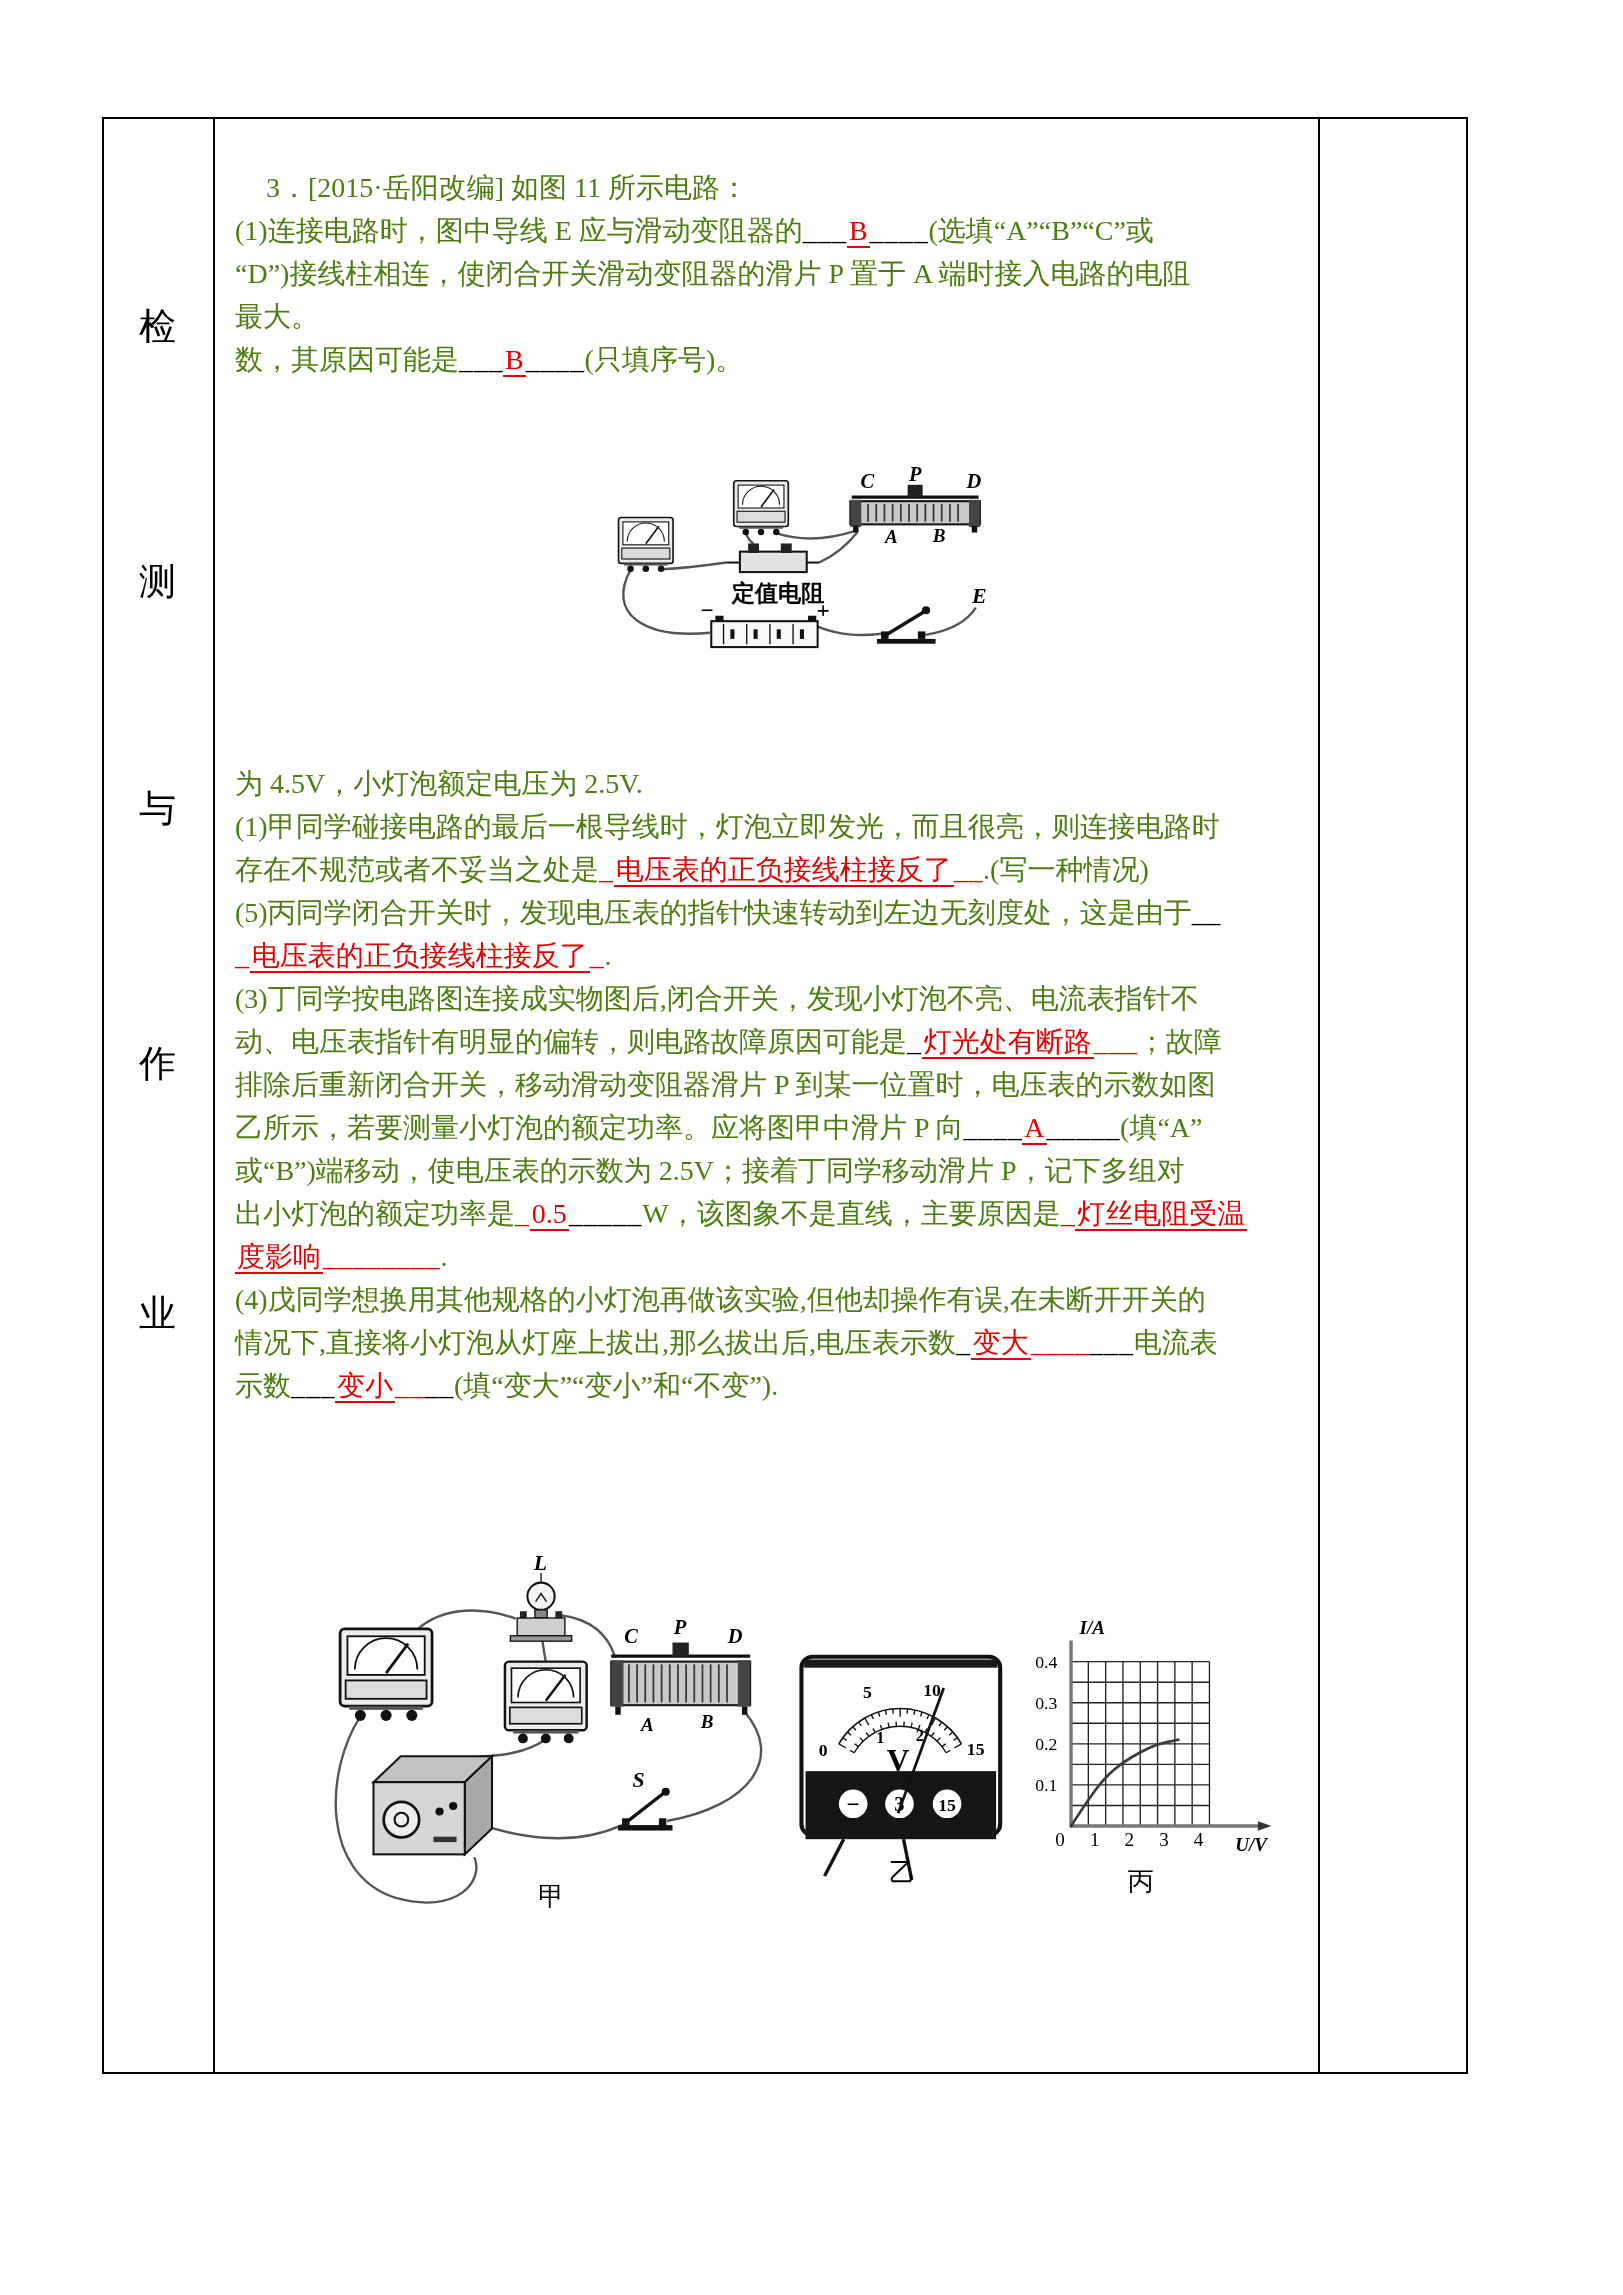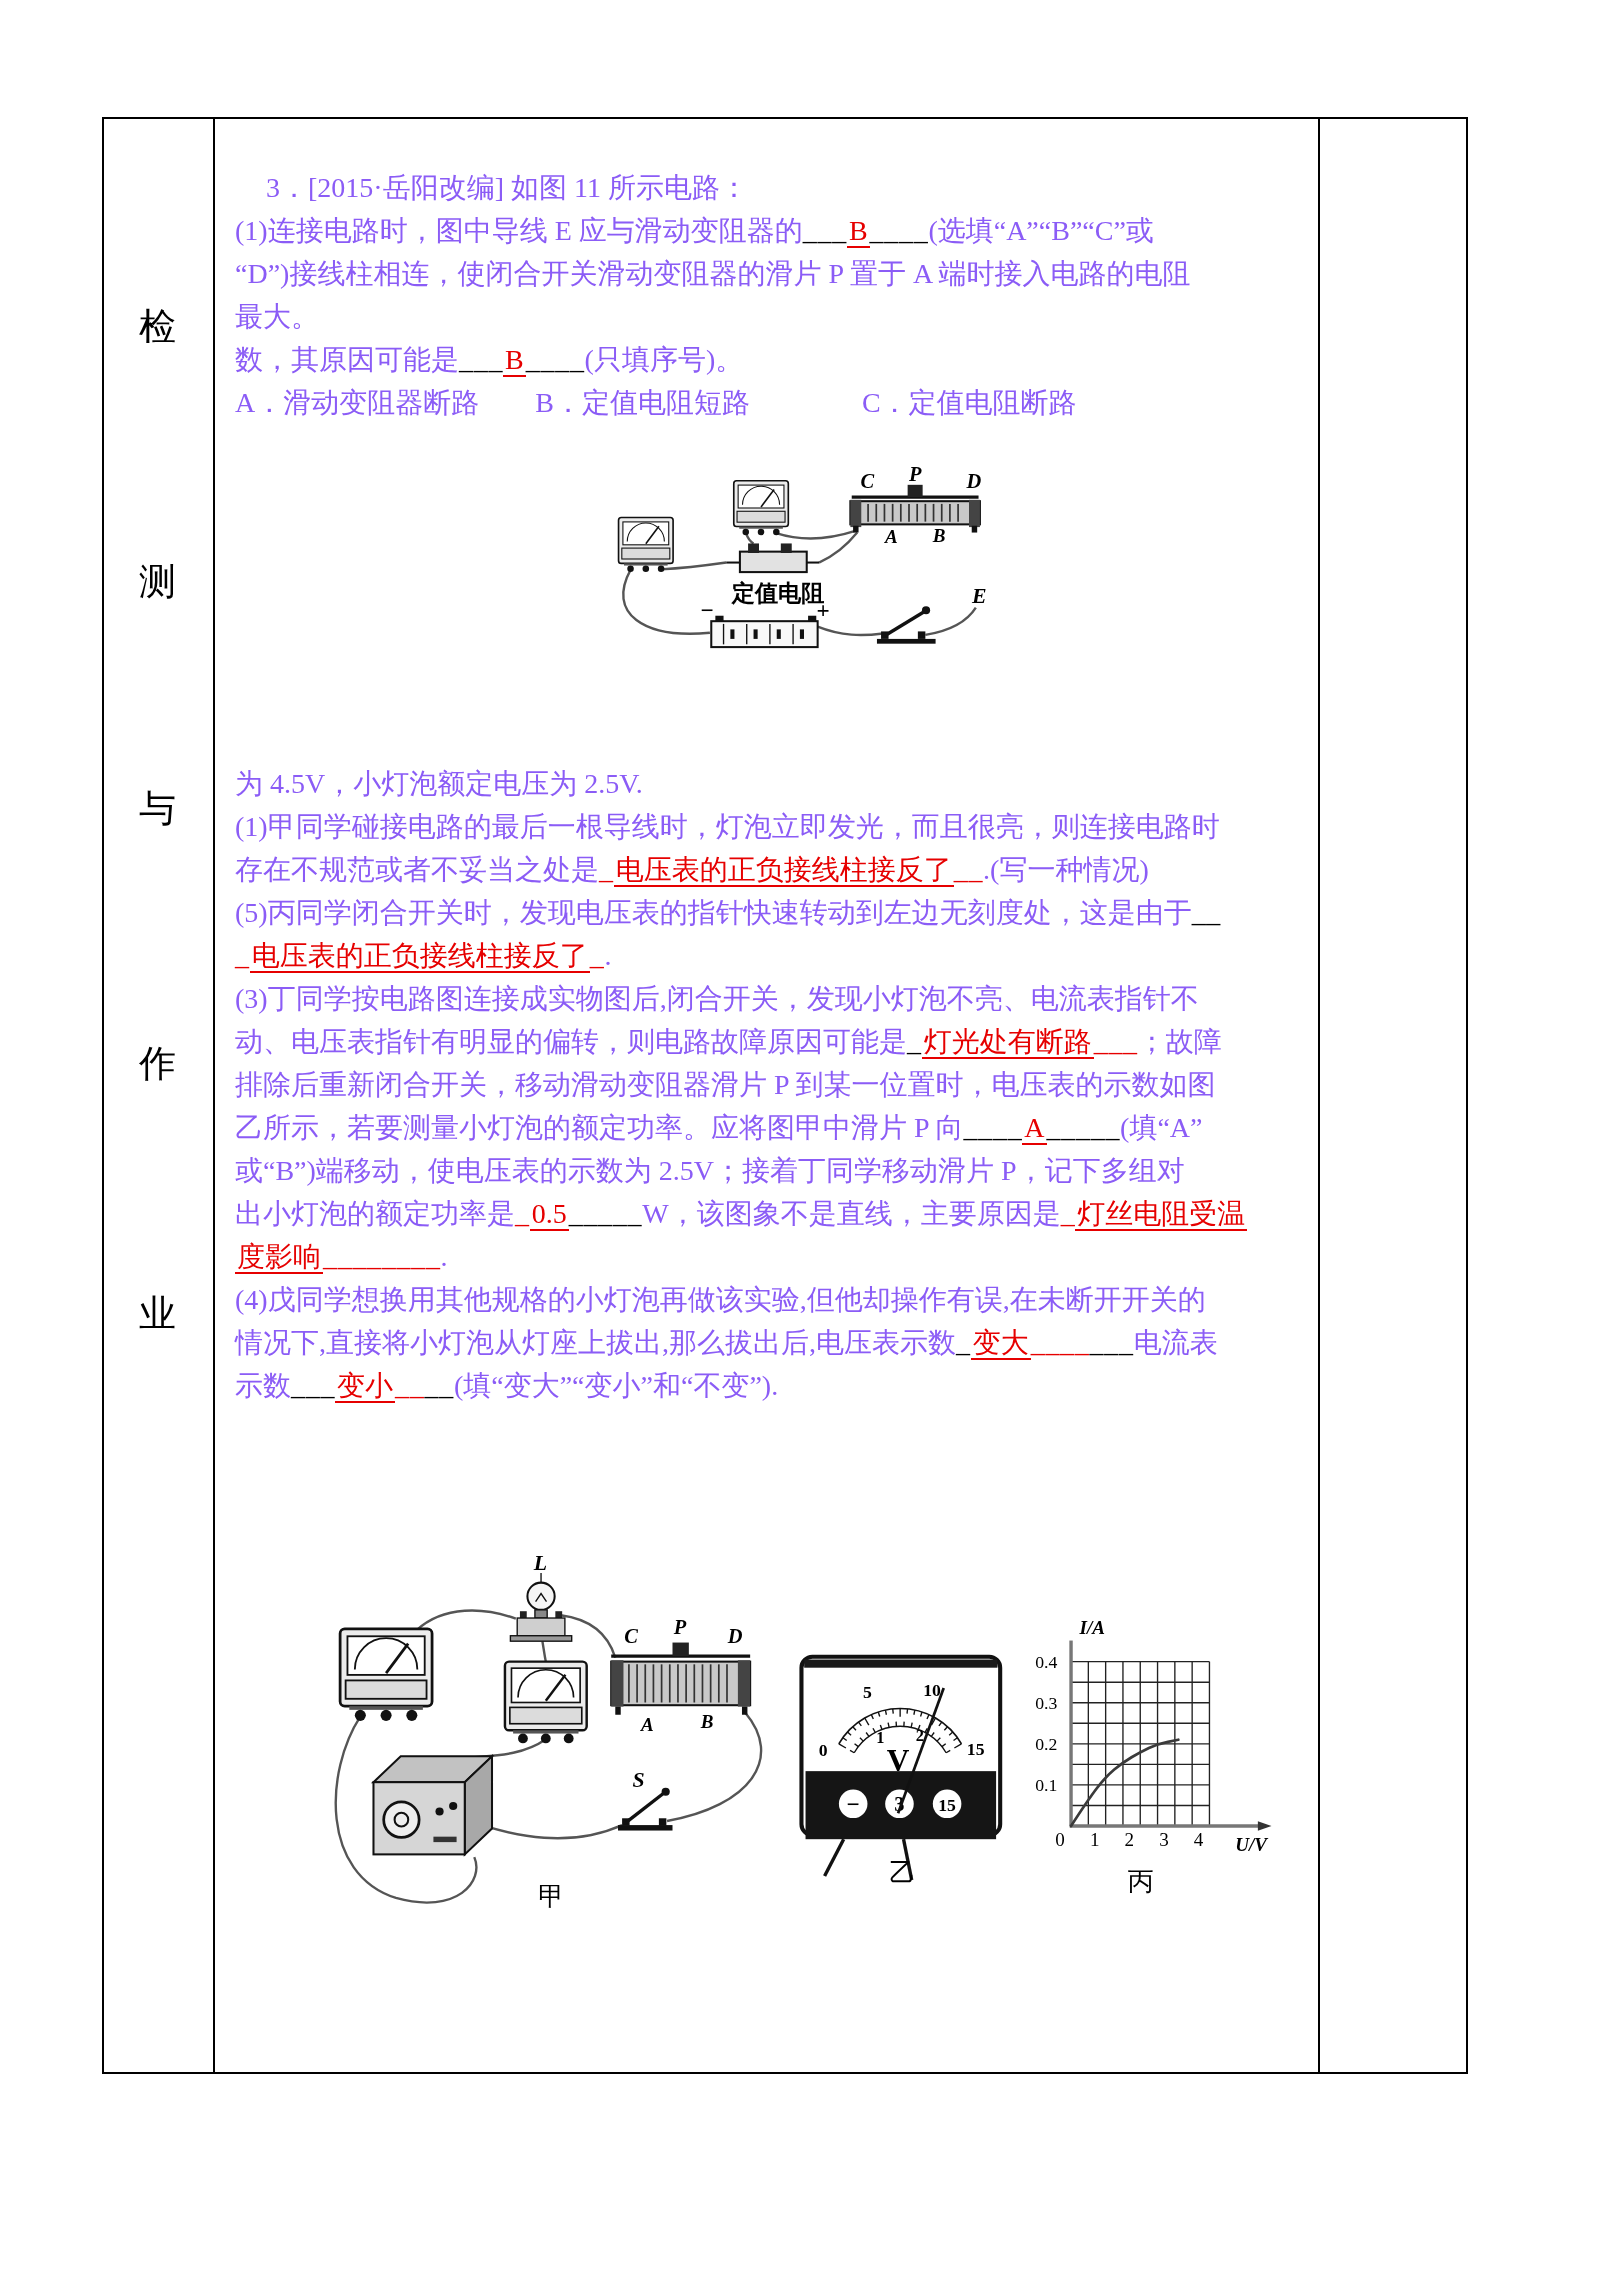--- a/index.html
+++ b/index.html
@@ -9,21 +9,21 @@
          border:2px solid #000;box-sizing:border-box;background:#fff;}
   .vline{position:absolute;top:0;bottom:0;width:2px;background:#000;}
   .v1{left:109px;}
   .v2{left:1214px;}
   .sbchar{position:absolute;left:102px;width:111px;text-align:center;
           font-size:37px;line-height:40px;color:#000;}
   .textblock{position:absolute;left:235px;width:1077px;
              font-size:28px;line-height:43px;color:#000;}
   .line{white-space:nowrap;height:43px;}
   .tb-q3 .line:first-child{padding-left:31px;}
-  .seg-n{color:#8b5cf6;}
+  .seg-n{color:#4d7c0f;}
   .seg-b{color:#000;letter-spacing:0.7px;}
   .seg-r{color:#e60000;letter-spacing:0.7px;}
   .seg-ru{color:#e60000;border-bottom:2px solid #e60000;padding:0 2px;}
   .fig{position:absolute;}
   svg text{font-family:"Liberation Serif", serif;}
   .lbl-it{font-style:italic;font-weight:bold;}
 </style>
 </head>
 <body>
 
@@ -39,21 +39,20 @@
   <div class="sbchar" style="top:789px">与</div>
   <div class="sbchar" style="top:1044px">作</div>
   <div class="sbchar" style="top:1294px">业</div>
 
   <div class="textblock tb-q3" style="top:166px">
       <div class="line"><span class="seg-n">3．[2015·岳阳改编] 如图 11 所示电路：</span></div>
       <div class="line"><span class="seg-n">(1)连接电路时，图中导线 E 应与滑动变阻器的</span><span class="seg-b">___</span><span class="seg-ru">B</span><span class="seg-b">____</span><span class="seg-n">(选填“A”“B”“C”或</span></div>
       <div class="line"><span class="seg-n">“D”)接线柱相连，使闭合开关滑动变阻器的滑片 P 置于 A 端时接入电路的电阻</span></div>
       <div class="line"><span class="seg-n">最大。</span></div>
       <div class="line"><span class="seg-n">数，其原因可能是</span><span class="seg-b">___</span><span class="seg-ru">B</span><span class="seg-b">____</span><span class="seg-n">(只填序号)。</span></div>
-      <div class="line"><span class="seg-n">A．滑动变阻器断路　　B．定值电阻短路　　　　C．定值电阻断路</span></div>
     </div>
 
   <div class="textblock" style="top:762px">
       <div class="line"><span class="seg-n">为 4.5V，小灯泡额定电压为 2.5V.</span></div>
       <div class="line"><span class="seg-n">(1)甲同学碰接电路的最后一根导线时，灯泡立即发光，而且很亮，则连接电路时</span></div>
       <div class="line"><span class="seg-n">存在不规范或者不妥当之处是</span><span class="seg-r">_</span><span class="seg-ru">电压表的正负接线柱接反了</span><span class="seg-r">__</span><span class="seg-n">.(写一种情况)</span></div>
       <div class="line"><span class="seg-n">(5)丙同学闭合开关时，发现电压表的指针快速转动到左边无刻度处，这是由于</span><span class="seg-b">__</span></div>
       <div class="line"><span class="seg-r">_</span><span class="seg-ru">电压表的正负接线柱接反了</span><span class="seg-r">_</span><span class="seg-n">.</span></div>
       <div class="line"><span class="seg-n">(3)丁同学按电路图连接成实物图后,闭合开关，发现小灯泡不亮、电流表指针不</span></div>
       <div class="line"><span class="seg-n">动、电压表指针有明显的偏转，则电路故障原因可能是</span><span class="seg-b">_</span><span class="seg-ru">灯光处有断路</span><span class="seg-r">___</span><span class="seg-n">；故障</span></div>

